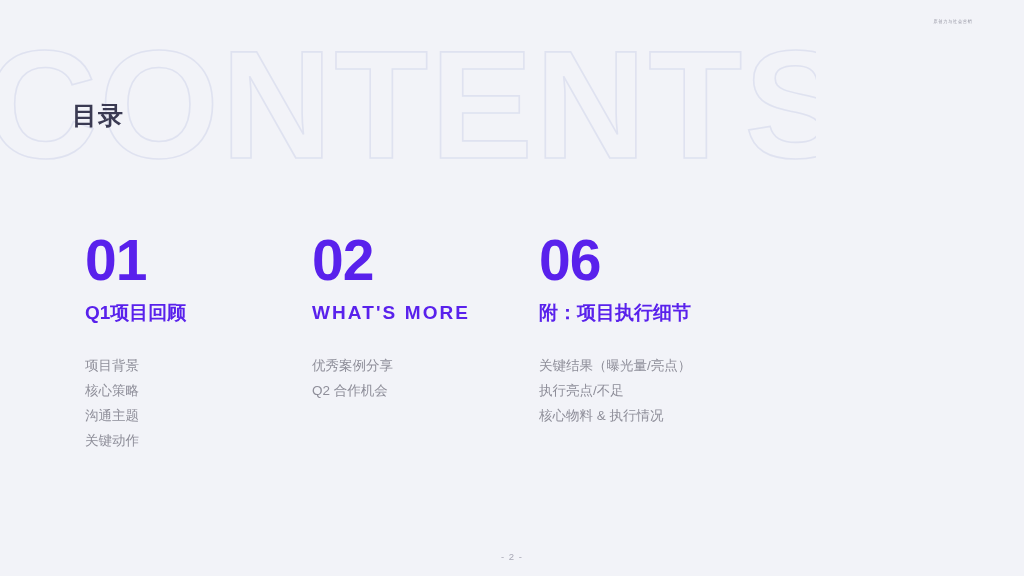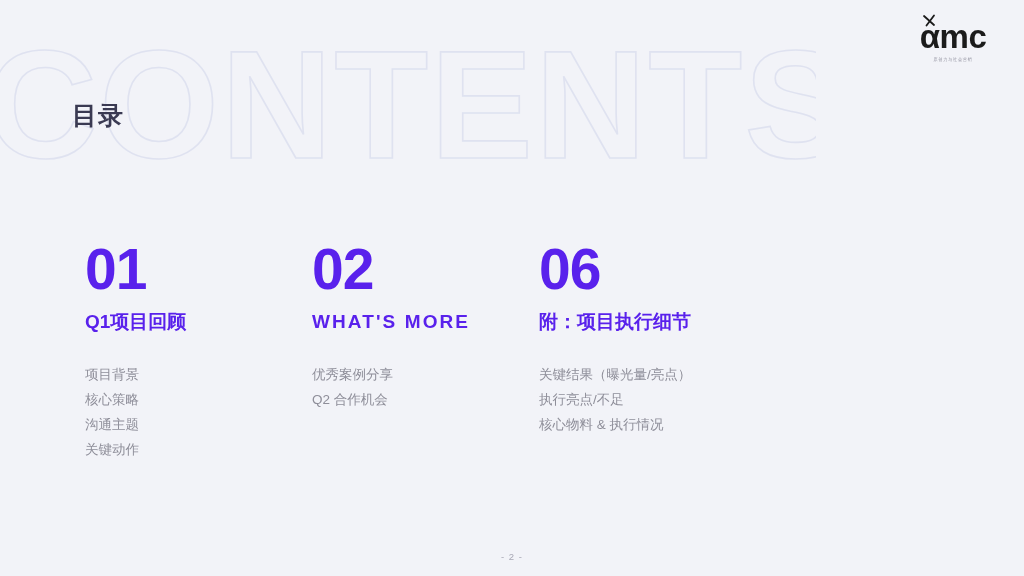--- a/index.html
+++ b/index.html
@@ -88,21 +88,21 @@
     letter-spacing: 0.8px;
     color: #8e8e9c;
     transform: scaleY(1.15);
     white-space: nowrap;
   }
 
   
   #columns {
     position: absolute;
     left: 85px;
-    top: 240px;
+    top: 231px;
     width: 810px;
     display: flex;
   }
   .col { width: 227px; }
   .col:nth-child(3) { width: 300px; }
 
   .col-num {
     font-size: 57px;
     font-weight: 700;
     color: #5921ec;
@@ -149,27 +149,20 @@
 
   <div id="watermark">
     <svg viewBox="0 0 830 150" preserveAspectRatio="none">
       <text x="0" y="122">CONTENTS</text>
     </svg>
   </div>
 
   <div id="page-title">目录</div>
 
   <div id="logo-block">
-    <div id="logo-mark">
-      <svg id="logo-tick" viewBox="0 0 16 14">
-        <path d="M2 2 L12 11" stroke="#1b1b1b" stroke-width="1.8" fill="none" stroke-linecap="round"></path>
-        <path d="M12 1.5 L4.5 11.5" stroke="#1b1b1b" stroke-width="1.8" fill="none" stroke-linecap="round"></path>
-      </svg>
-      <span>αmc</span>
-    </div>
     <div id="logo-sub">原创力与社会营销</div>
   </div>
 
   <div id="columns">
 
     <div class="col">
       <div class="col-num">01</div>
       <div class="col-heading">Q1项目回顾</div>
       <ul class="col-items">
         <li>项目背景</li>

